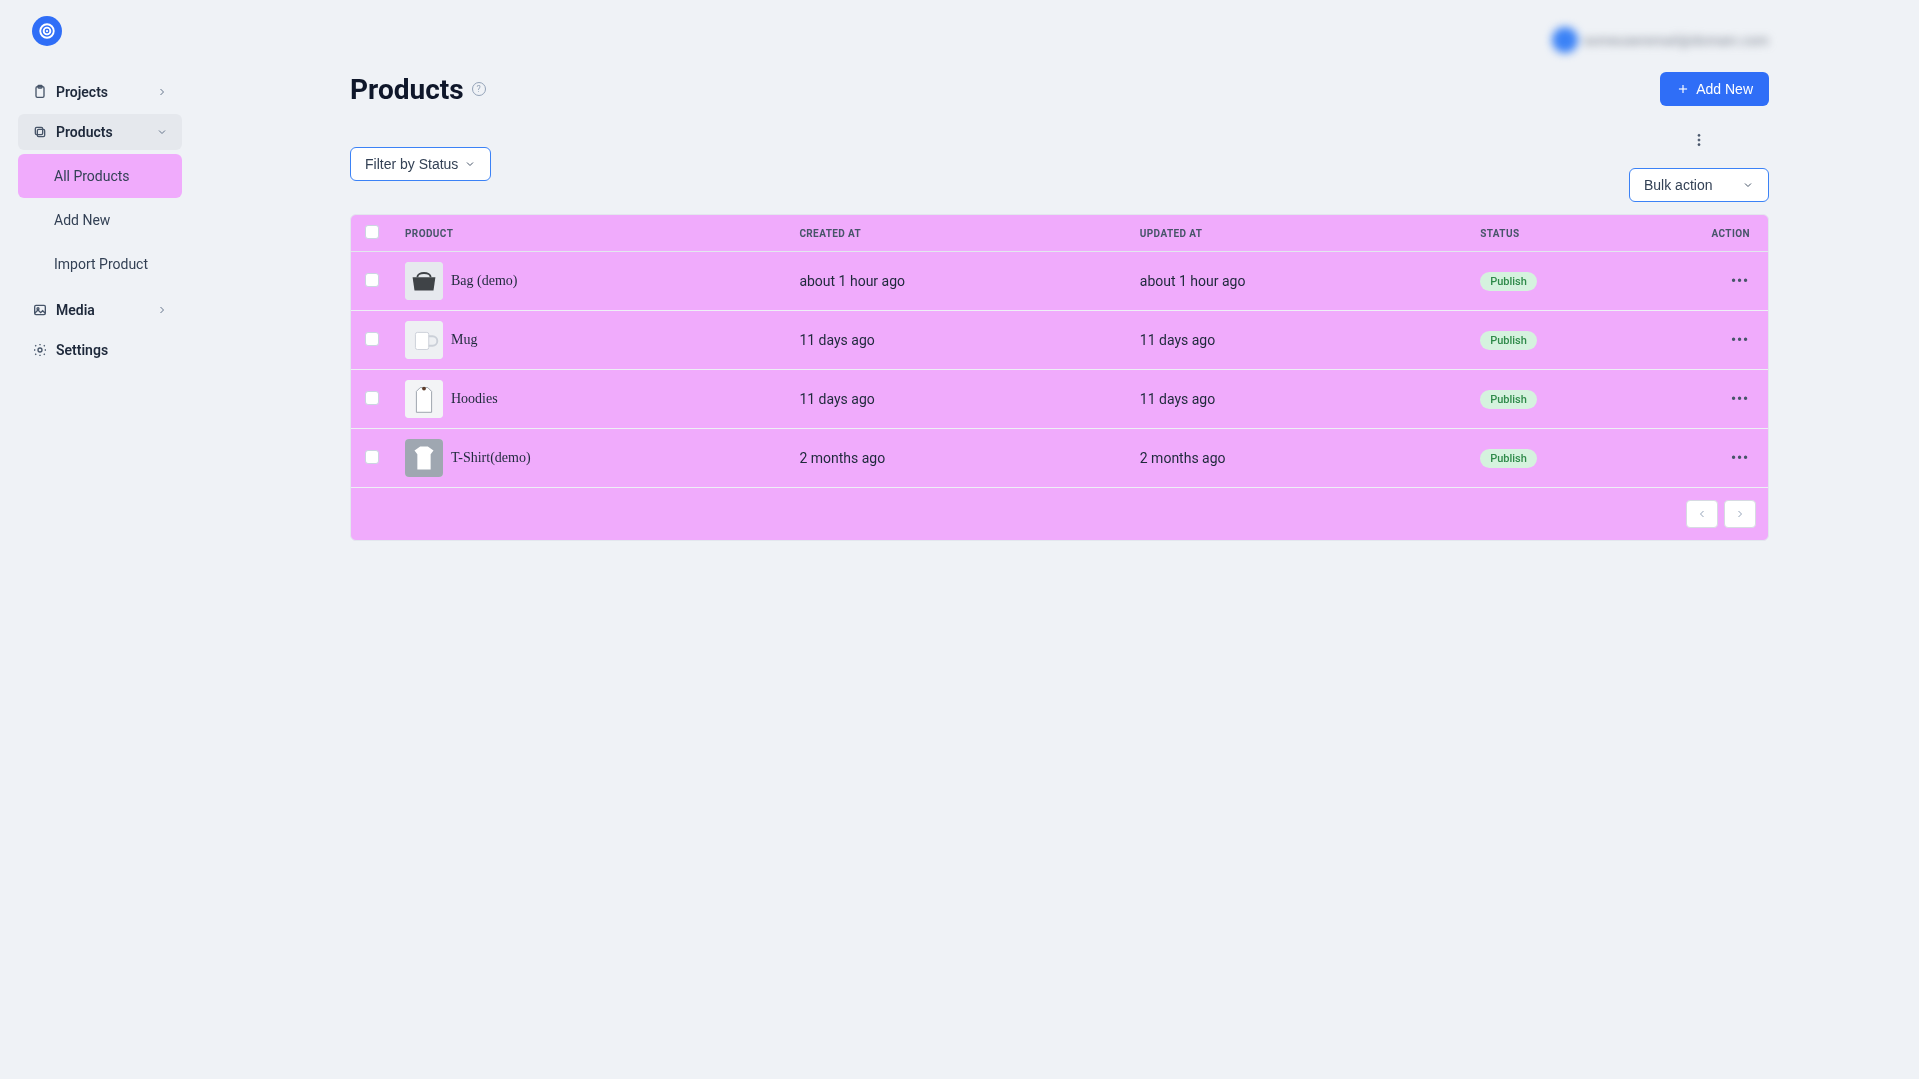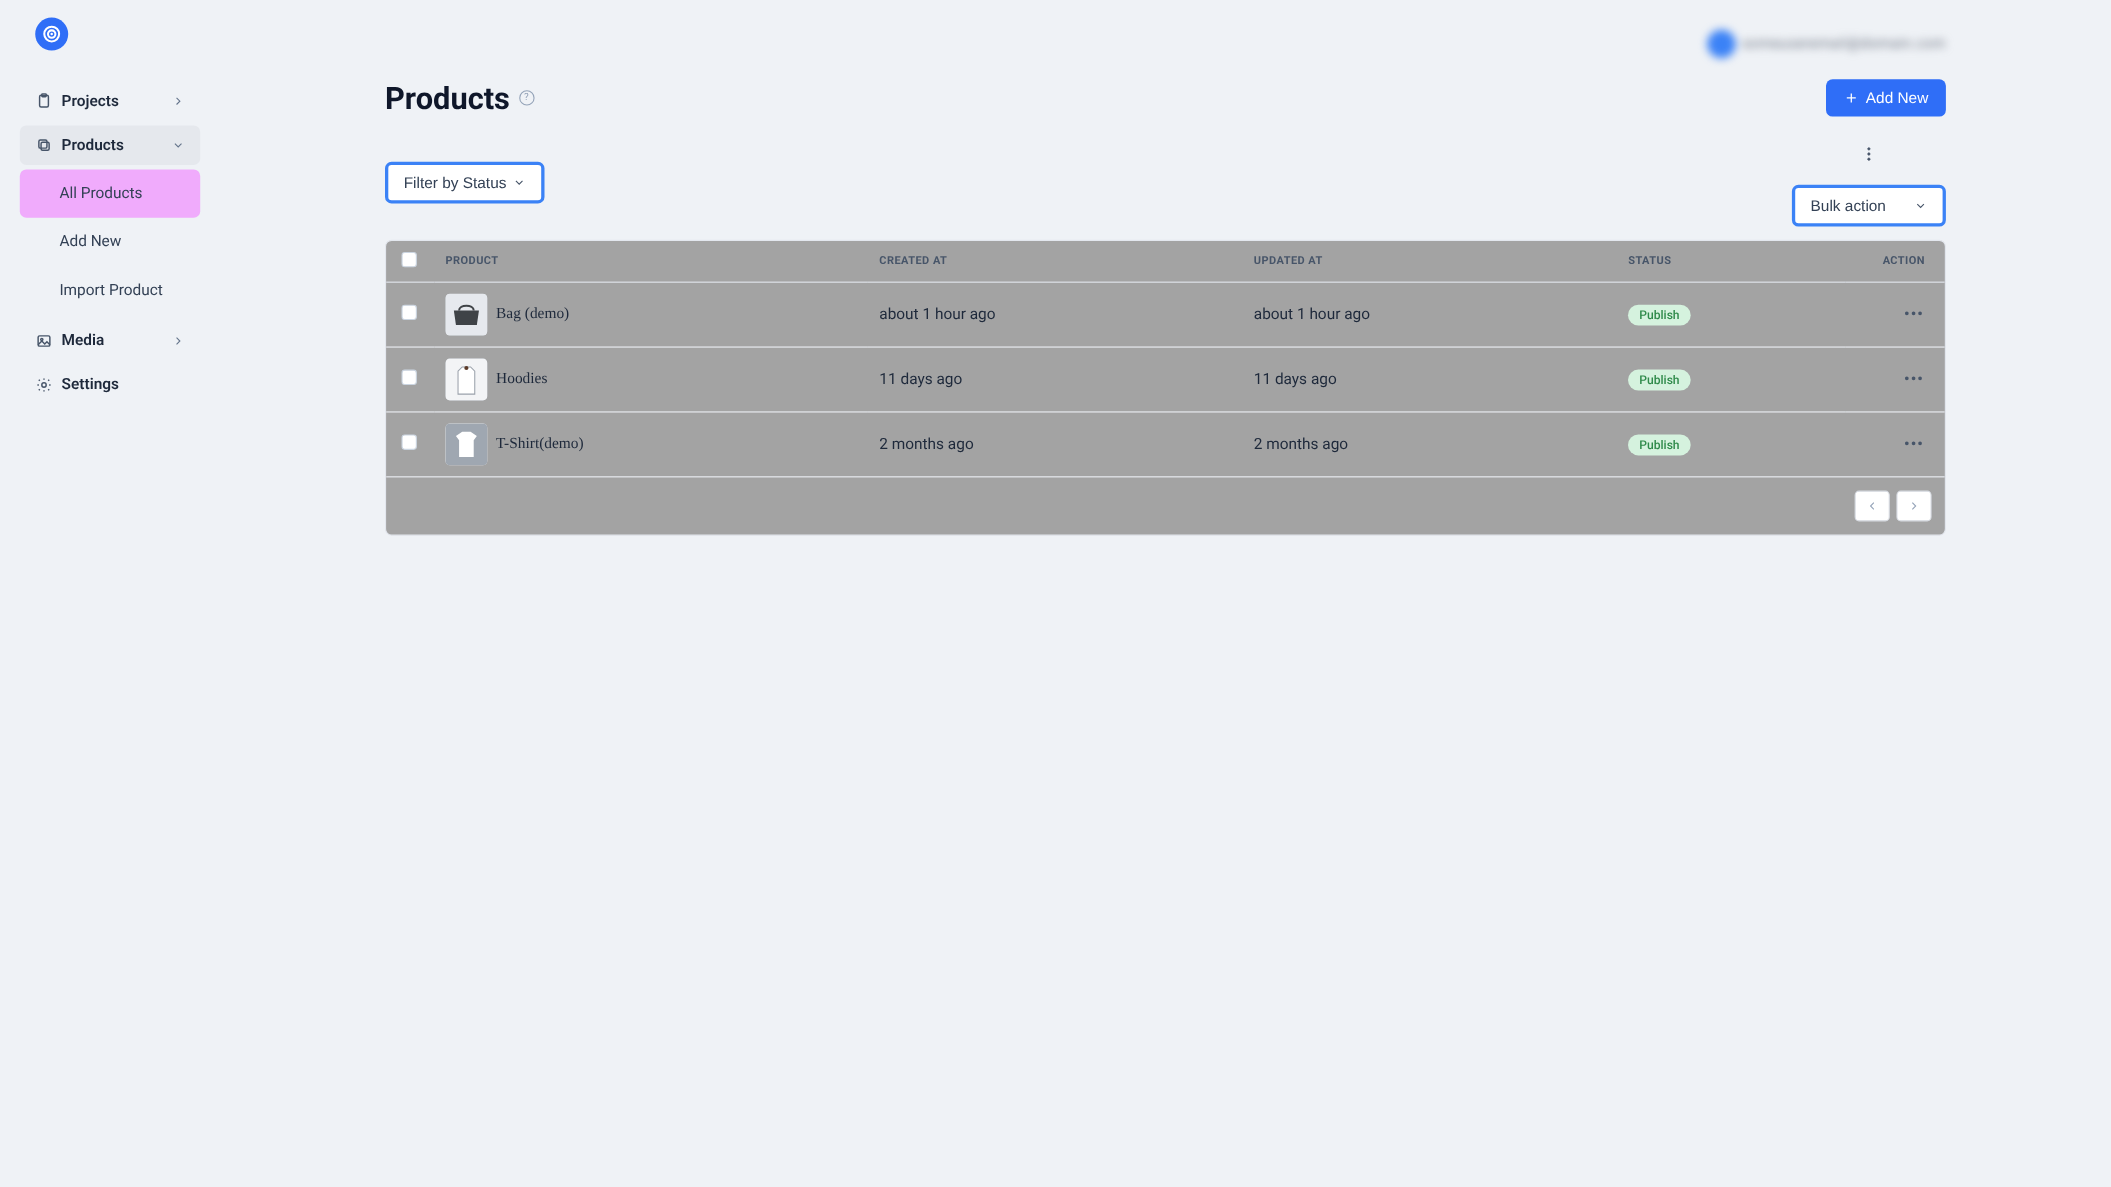--- a/index.html
+++ b/index.html
@@ -90,36 +90,36 @@
     display: inline-flex; align-items: center; gap: 6px; cursor: pointer;
     font-weight: 500;
   }
   .btn-primary svg { width: 14px; height: 14px; stroke: #fff; }
 
   .toolbar {
     display: flex; align-items: center; justify-content: space-between;
     margin-bottom: 12px;
   }
   .btn-outline {
-    background: #fff; border: 3px solid #3b82f6; color: #334155;
+    background: #fff; border: 1px solid #3b82f6; color: #334155;
     padding: 8px 14px; border-radius: 6px; font-size: 14px;
     display: inline-flex; align-items: center; gap: 6px; cursor: pointer;
   }
   .btn-outline svg.chev { width: 12px; height: 12px; stroke: #475569; }
   .toolbar-right { display: flex; align-items: center; gap: 14px; flex-direction: column; }
   .icon-btn {
     width: 28px; height: 28px; display: inline-flex;
     align-items: center; justify-content: center; cursor: pointer;
     border-radius: 4px;
   }
   .icon-btn svg { width: 16px; height: 16px; stroke: #475569; fill: #475569; }
 
   
   .card {
-    background: #a3a3a3; border: 1px solid #e3e7ee; border-radius: 6px;
+    background: #f0abfc; border: 1px solid #e3e7ee; border-radius: 6px;
     overflow: hidden;
   }
   table { width: 100%; border-collapse: collapse; }
   thead th {
     font-size: 10px; font-weight: 700; letter-spacing: .04em;
     text-transform: uppercase; color: #475569;
     text-align: left; padding: 10px 10px;
     border-bottom: 1px solid #e3e7ee;
   }
   thead th:first-child { width: 44px; padding-left: 14px; }
@@ -302,20 +302,39 @@
                       <rect width="40" height="40" fill="#e6e9ee"></rect>
                       <path d="M8 16 L32 16 L30 30 L10 30 Z" fill="#3f4347"></path>
                       <path d="M13 16 C13 10 27 10 27 16" fill="none" stroke="#3f4347" stroke-width="2"></path>
                     </svg>
                   </div>
                   <span>Bag (demo)</span>
                 </div>
               </td>
               <td>about 1 hour ago</td>
               <td>about 1 hour ago</td>
+              <td><span class="badge-publish">Publish</span></td>
+              <td class="act"><span class="row-more">•••</span></td>
+            </tr>
+            <tr>
+              <td class="chk"><input type="checkbox" style=""></td>
+              <td>
+                <div class="prod-cell">
+                  <div class="thumb">
+                    <svg viewBox="0 0 40 40">
+                      <rect width="40" height="40" fill="#eef0f3"></rect>
+                      <rect x="11" y="12" width="14" height="18" rx="2" fill="#fff" stroke="#cbd0d8"></rect>
+                      <path d="M25 16 h4 a3 3 0 0 1 0 10 h-4" fill="none" stroke="#cbd0d8" stroke-width="2"></path>
+                    </svg>
+                  </div>
+                  <span>Mug</span>
+                </div>
+              </td>
+              <td>11 days ago</td>
+              <td>11 days ago</td>
               <td><span class="badge-publish">Publish</span></td>
               <td class="act"><span class="row-more">•••</span></td>
             </tr>
             <tr>
               <td class="chk"><input type="checkbox" style=""></td>
               <td>
                 <div class="prod-cell">
                   <div class="thumb">
                     <svg viewBox="0 0 40 40">
                       <rect width="40" height="40" fill="#f3f4f6"></rect>

